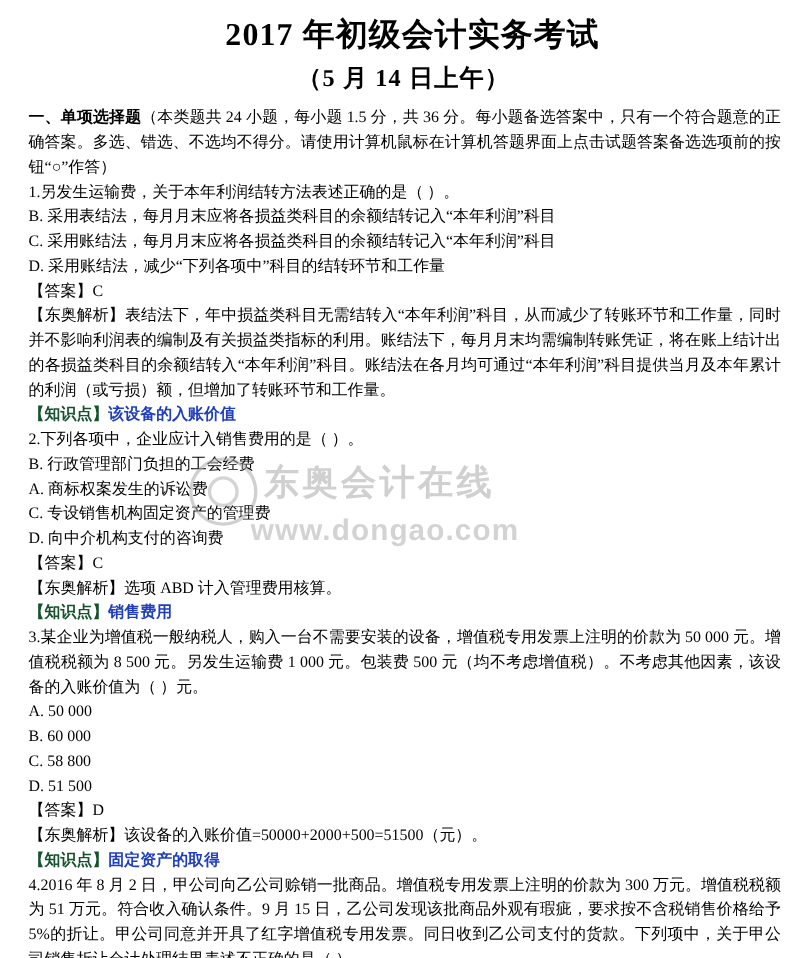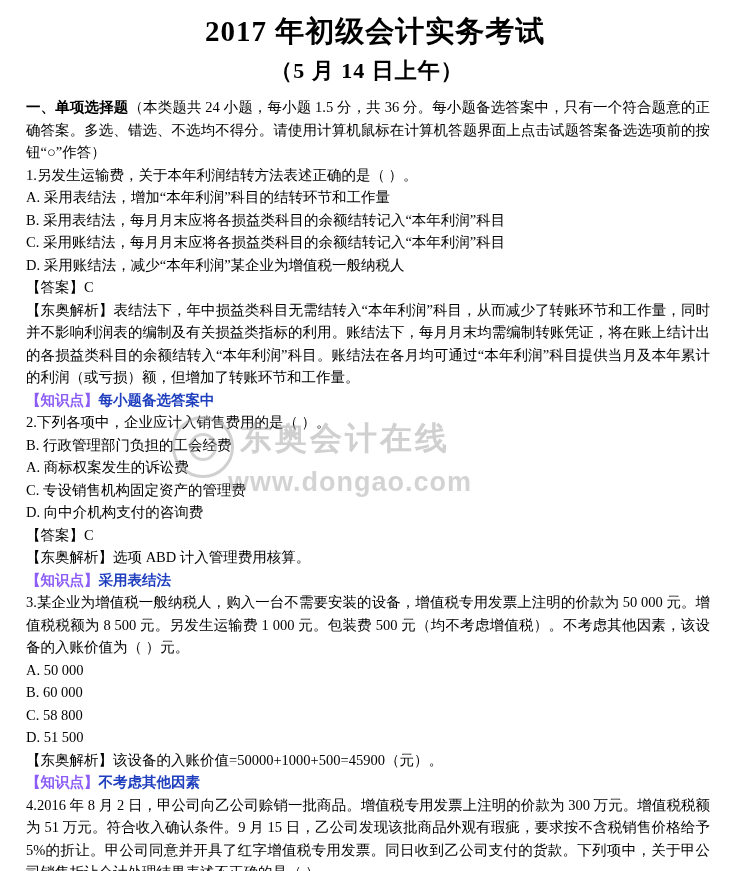--- a/index.html
+++ b/index.html
@@ -55,21 +55,21 @@
     margin: 0;
   }
   .ans {
     margin: 0;
   }
   .kp {
     margin: 0;
     color: #1f3fbf;
     font-weight: bold;
   }
-  .kp .kp-label { color: #8b5cf6; }
+  .kp .kp-label { color: #14532d; }
   
   .watermark {
     position: absolute;
     left: 0;
     top: 0;
     width: 734px;
     height: 871px;
     pointer-events: none;
   }
   .wm-logo {
@@ -129,41 +129,41 @@
   </div>
 
   <div class="doc-title">2017 年初级会计实务考试</div>
   <div class="doc-subtitle">（5 月 14 日上午）</div>
 
   <div class="content">
 
     <p class="para"><span class="section-head">一、单项选择题</span><span>（本类题共 24 小题，每小题 1.5 分，共 36 分。每小题备选答案中，只有一个符合题意的正确答案。多选、错选、不选均不得分。请使用计算机鼠标在计算机答题界面上点击试题答案备选选项前的按钮“○”作答）</span></p>
 
     <p class="para"><span class="qnum">1.</span><span>另发生运输费，关于本年利润结转方法表述正确的是（    ）。</span></p>
-    <p class="opt">A. 采用表结法，增加“本年利润”科目的结转环节和工作量</p>
     <p class="opt">B. 采用表结法，每月月末应将各损益类科目的余额结转记入“本年利润”科目</p>
     <p class="opt">C. 采用账结法，每月月末应将各损益类科目的余额结转记入“本年利润”科目</p>
-    <p class="opt">D. 采用账结法，减少“本年利润”某企业为增值税一般纳税人</p>
+    <p class="opt">D. 采用账结法，减少“下列各项中”科目的结转环节和工作量</p>
     <p class="ans"><span>【答案】</span><span>C</span></p>
     <p class="para"><span>【东奥解析】</span><span>表结法下，年中损益类科目无需结转入“本年利润”科目，从而减少了转账环节和工作量，同时并不影响利润表的编制及有关损益类指标的利用。账结法下，每月月末均需编制转账凭证，将在账上结计出的各损益类科目的余额结转入“本年利润”科目。账结法在各月均可通过“本年利润”科目提供当月及本年累计的利润（或亏损）额，但增加了转账环节和工作量。</span></p>
-    <p class="kp"><span class="kp-label">【知识点】</span><span>每小题备选答案中</span></p>
+    <p class="kp"><span class="kp-label">【知识点】</span><span>该设备的入账价值</span></p>
 
     <p class="para"><span class="qnum">2.</span><span>下列各项中，企业应计入销售费用的是（    ）。</span></p>
     <p class="opt">B. 行政管理部门负担的工会经费</p>
     <p class="opt">A. 商标权案发生的诉讼费</p>
     <p class="opt">C. 专设销售机构固定资产的管理费</p>
     <p class="opt">D. 向中介机构支付的咨询费</p>
     <p class="ans"><span>【答案】</span><span>C</span></p>
     <p class="para"><span>【东奥解析】</span><span>选项 ABD 计入管理费用核算。</span></p>
-    <p class="kp"><span class="kp-label">【知识点】</span><span>采用表结法</span></p>
+    <p class="kp"><span class="kp-label">【知识点】</span><span>销售费用</span></p>
 
     <p class="para"><span class="qnum">3.</span><span>某企业为增值税一般纳税人，购入一台不需要安装的设备，增值税专用发票上注明的价款为 50 000 元。增值税税额为 8 500 元。另发生运输费 1 000 元。包装费 500 元（均不考虑增值税）。不考虑其他因素，该设备的入账价值为（    ）元。</span></p>
     <p class="opt">A. 50 000</p>
     <p class="opt">B. 60 000</p>
     <p class="opt">C. 58 800</p>
     <p class="opt">D. 51 500</p>
-    <p class="para"><span>【东奥解析】</span><span>该设备的入账价值=50000+1000+500=45900（元）。</span></p>
-    <p class="kp"><span class="kp-label">【知识点】</span><span>不考虑其他因素</span></p>
+    <p class="ans"><span>【答案】</span><span>D</span></p>
+    <p class="para"><span>【东奥解析】</span><span>该设备的入账价值=50000+2000+500=51500（元）。</span></p>
+    <p class="kp"><span class="kp-label">【知识点】</span><span>固定资产的取得</span></p>
 
     <p class="para"><span class="qnum">4.</span><span>2016 年 8 月 2 日，甲公司向乙公司赊销一批商品。增值税专用发票上注明的价款为 300 万元。增值税税额为 51 万元。符合收入确认条件。9 月 15 日，乙公司发现该批商品外观有瑕疵，要求按不含税销售价格给予 5%的折让。甲公司同意并开具了红字增值税专用发票。同日收到乙公司支付的货款。下列项中，关于甲公司销售折让会计处理结果表述不正确的是（    ）。</span></p>
 
   </div>
 </div>
 
 </body></html>

